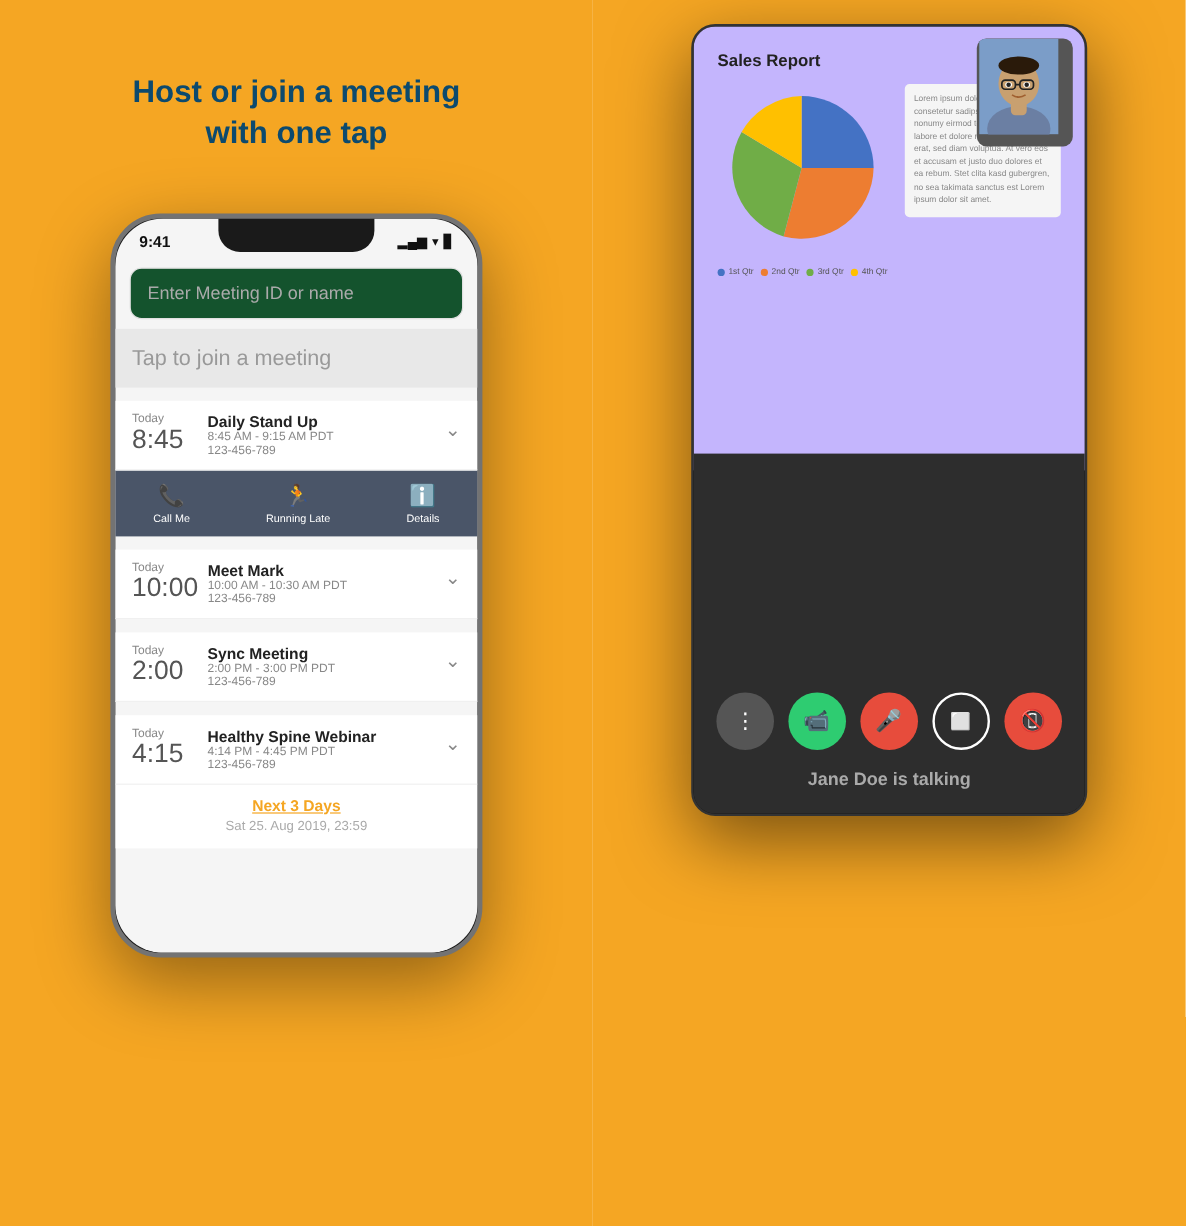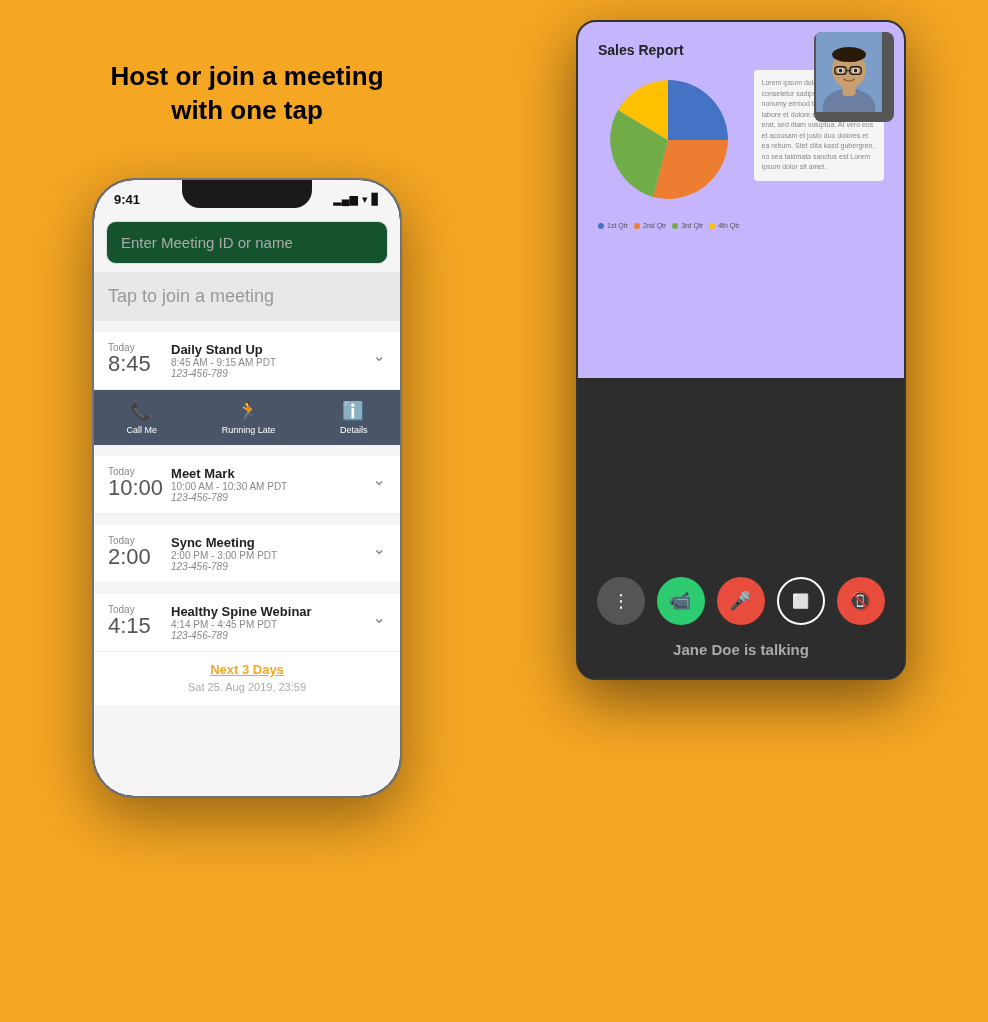--- a/index.html
+++ b/index.html
@@ -17,39 +17,39 @@
       height: 1022px;
       background: #F5A623;
       display: flex;
       flex-direction: column;
       align-items: center;
       padding-top: 60px;
       position: relative;
     }
 
     .left-title {
-      color: #000000;
+      color: #0c4a6e;
       font-size: 26px;
       font-weight: 700;
       text-align: center;
       line-height: 1.3;
       margin-bottom: 50px;
       padding: 0 40px;
     }
 
     
     .phone-left {
       width: 310px;
       height: 620px;
       background: #1a1a1a;
       border-radius: 42px;
       position: relative;
       box-shadow: 0 20px 60px rgba(0,0,0,0.4);
       overflow: hidden;
-      border: 2px solid #737373;
+      border: 4px solid #737373;
     }
 
     .phone-notch {
       position: absolute;
       top: 0;
       left: 50%;
       transform: translateX(-50%);
       width: 130px;
       height: 28px;
       background: #1a1a1a;
@@ -143,21 +143,20 @@
     }
 
     .meeting-time-range {
       font-size: 10px;
       color: #888;
     }
 
     .meeting-id {
       font-size: 10px;
       color: #888;
-      font-style: italic;
     }
 
     .chevron {
       color: #888;
       font-size: 16px;
       margin-top: 4px;
     }
 
     
     .action-bar {

